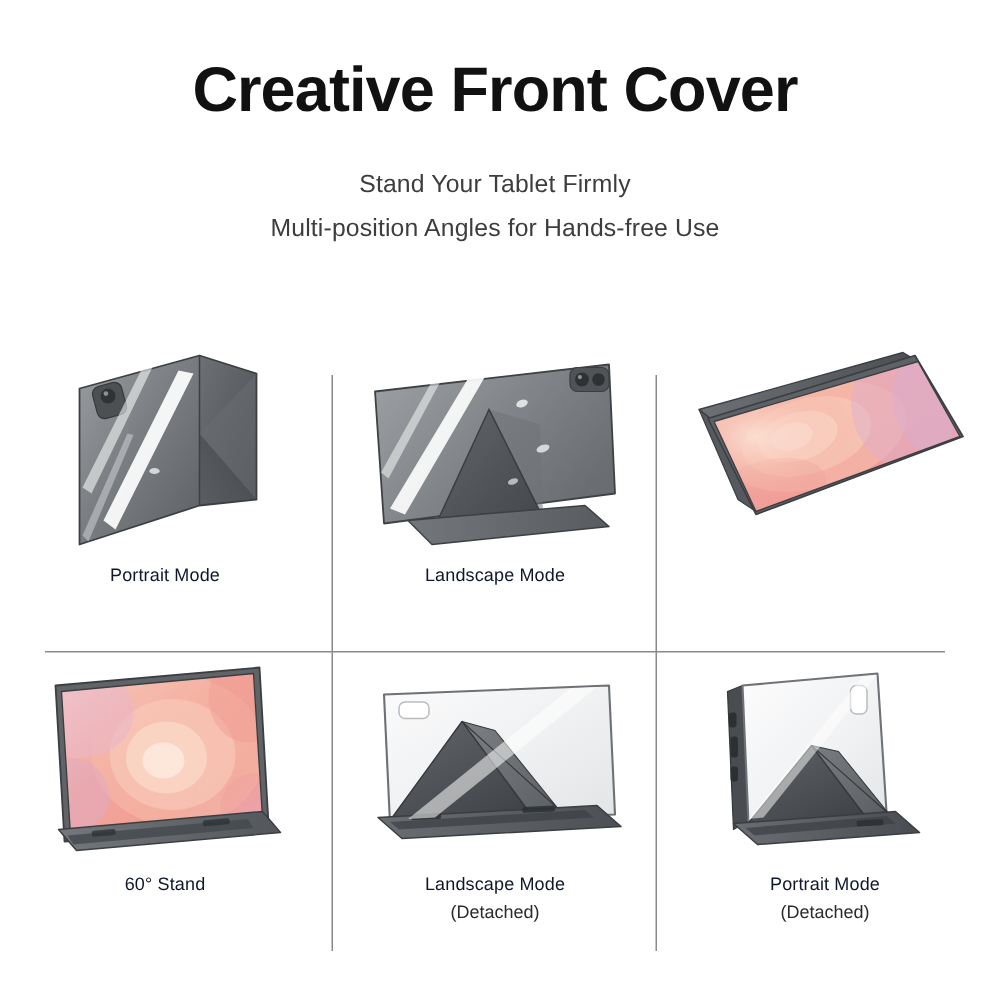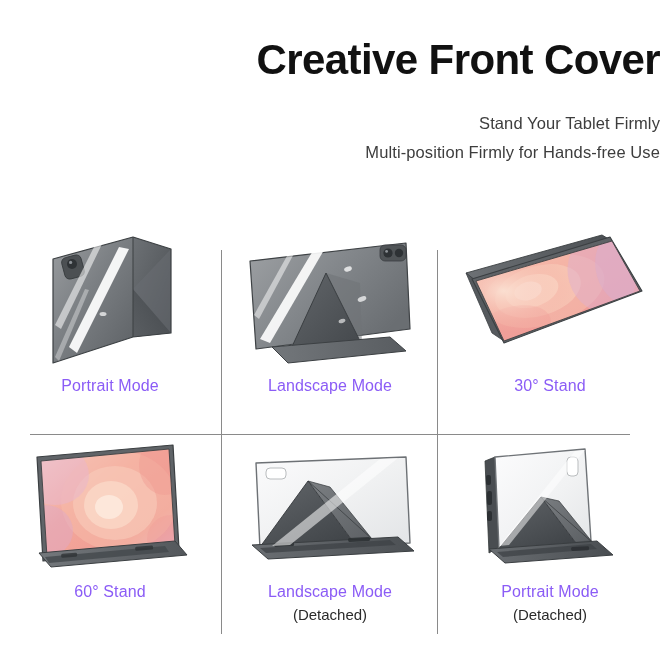--- a/index.html
+++ b/index.html
@@ -12,21 +12,21 @@
     height: 660px;
     overflow: hidden;
     font-family: "Liberation Sans", sans-serif;
     color: #1a1a1a;
     position: relative;
   }
 
   
   .header {
     padding-top: 36px;
-    text-align: right;
+    text-align: center;
   }
   .title-line {
     font-size: 42px;
     font-weight: 700;
     letter-spacing: -0.6px;
     line-height: 1.12;
     color: #111111;
   }
   .subtitle-block {
     margin-top: 26px;
@@ -68,28 +68,28 @@
     position: relative;
     display: flex;
     align-items: center;
     justify-content: center;
   }
   .caption {
     text-align: center;
     width: 100%;
   }
   .caption-main {
-    font-size: 16px;
+    font-size: 12px;
     font-weight: 400;
-    color: #8b5cf6;
+    color: #0f172a;
     letter-spacing: 0.1px;
     line-height: 1.2;
   }
   .caption-sub {
-    font-size: 15px;
+    font-size: 12px;
     font-weight: 400;
     color: #2b2b2b;
     margin-top: 5px;
     line-height: 1.2;
   }
 
   
   .divider-h {
     position: absolute;
     left: 30px;
@@ -108,21 +108,21 @@
 
   svg { display: block; overflow: visible; }
 </style>
 </head>
 <body>
 
 <div class="header">
   <div class="title-line">Creative Front Cover</div>
   <div class="subtitle-block">
     <div class="subtitle-line">Stand Your Tablet Firmly</div>
-    <div class="subtitle-line">Multi-position Firmly for Hands-free Use</div>
+    <div class="subtitle-line">Multi-position Angles for Hands-free Use</div>
   </div>
 </div>
 
 <div class="grid">
 
   <div class="divider-h"></div>
   <div class="divider-v v1"></div>
   <div class="divider-v v2"></div>
 
   <div class="grid-row">
@@ -251,23 +251,20 @@
             <ellipse cx="80" cy="62" rx="27" ry="16" fill="#fbddcb" opacity="0.7" transform="rotate(-16 80 62)"></ellipse>
             <ellipse cx="76" cy="62" rx="14" ry="9" fill="#fdeade" opacity="0.8" transform="rotate(-16 76 62)"></ellipse>
             <ellipse cx="150" cy="44" rx="34" ry="40" fill="#dfb0cd" opacity="0.5" transform="rotate(-16 150 44)"></ellipse>
             <ellipse cx="170" cy="40" rx="26" ry="36" fill="#d9aecd" opacity="0.5" transform="rotate(-16 170 40)"></ellipse>
             <ellipse cx="60" cy="100" rx="40" ry="22" fill="#ef9d98" opacity="0.4" transform="rotate(-16 60 100)"></ellipse>
             <ellipse cx="62" cy="62" rx="64" ry="40" fill="url(#blob30a)"></ellipse>
           </g>
           <polygon points="24,52 160,12 188,62 52,112" fill="none" stroke="#3b3f42" stroke-width="0.9" stroke-linejoin="round"></polygon>
         </svg>
       </div>
-      <div class="caption">
-        <div class="caption-main">30° Stand</div>
-      </div>
     </div>
   </div>
 
   <div class="grid-row">
 
     <div class="cell">
       <div class="stage">
         <svg width="190" height="146" viewBox="0 0 190 146">
           <defs>
             <linearGradient id="scr70" x1="0" y1="0" x2="1" y2="1">

